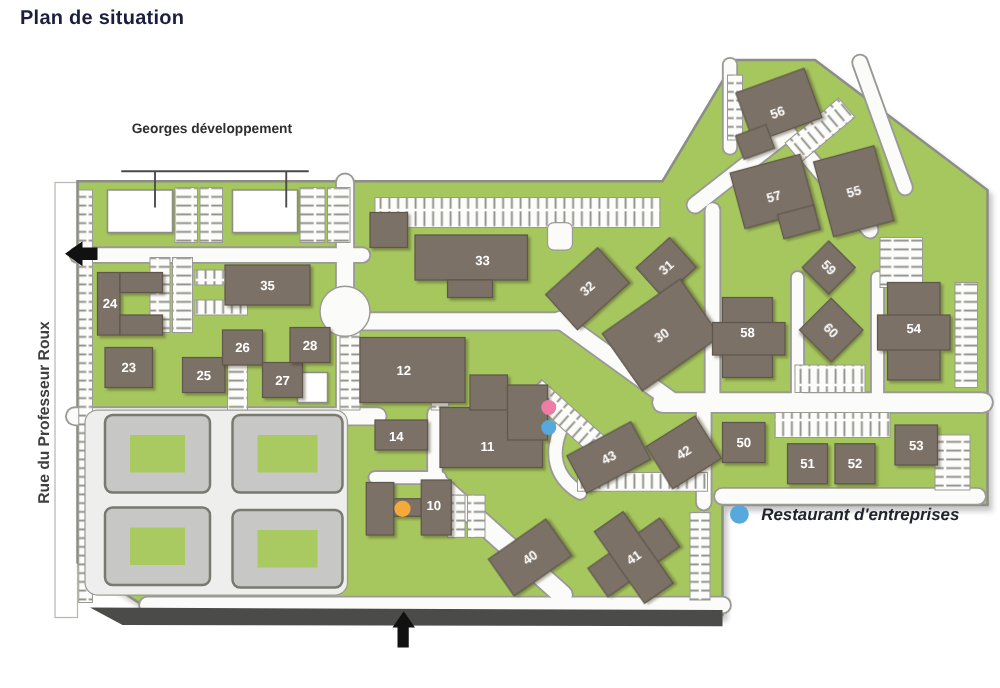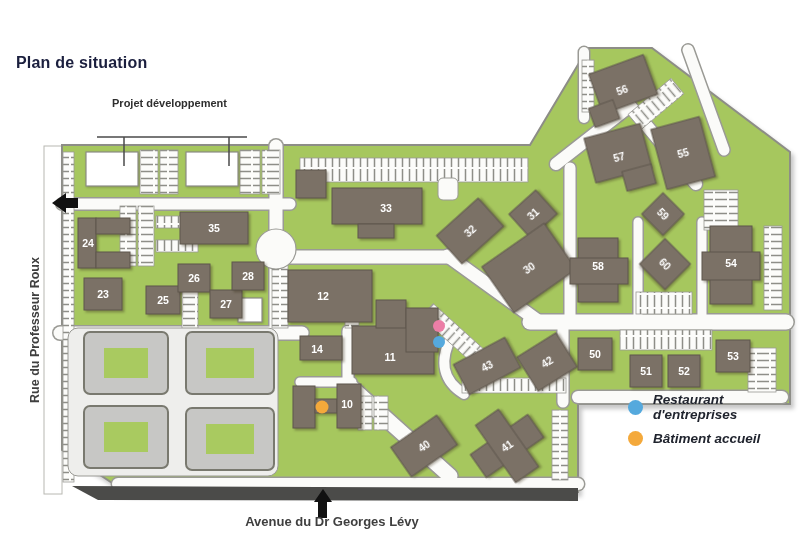--- a/index.html
+++ b/index.html
@@ -1,27 +1,27 @@
 <!DOCTYPE html>
 <html><head>
 <meta charset="utf-8">
 <style>
   html,body{margin:0;padding:0;background:#fff;}
   .stage{position:relative;width:800px;height:550px;background:#ffffff;overflow:hidden;
          font-family:"Liberation Sans",sans-serif;}
   .page-title{position:absolute;left:16px;top:6px;font-size:16px;font-weight:bold;
-              color:#1b1f3e;letter-spacing:.2px;margin-top:48px;}
+              color:#1b1f3e;letter-spacing:.2px;}
   .annotation{position:absolute;left:72px;top:96px;width:195px;text-align:center;
               font-size:11px;font-weight:bold;color:#2e2e2e;line-height:1.3;}
   .street-left{position:absolute;left:-64px;top:322px;width:200px;height:16px;
                transform:rotate(-90deg);text-align:center;font-size:12.5px;
                font-weight:bold;color:#3f3f3f;}
   .street-bottom{position:absolute;left:227px;top:514px;width:210px;text-align:center;
                font-size:13px;font-weight:bold;color:#3f3f3f;}
-  .legend{position:absolute;left:584px;top:392px;display:flex;flex-direction:column;gap:9px;margin-left:44px;}
+  .legend{position:absolute;left:584px;top:404px;display:flex;flex-direction:column;gap:9px;}
   .legend-row{display:flex;align-items:center;gap:10px;}
   .legend-dot{width:15px;height:15px;border-radius:50%;flex:0 0 auto;}
   .legend-label{font-size:13.5px;font-style:italic;font-weight:bold;color:#20242e;}
   .bnum{font:bold 10.5px "Liberation Sans",sans-serif;fill:#ffffff;text-anchor:middle;}
   .bld{filter:drop-shadow(2px 2px 1px rgba(60,50,30,0.38));}
   #campus{filter:drop-shadow(3px 4px 2px rgba(0,0,0,0.22));}
   .wbld{filter:drop-shadow(1.5px 1.5px 1px rgba(60,50,30,0.3));}
 </style>
 </head>
 <body>
@@ -292,30 +292,25 @@
         <path d="M229,137 V166"></path>
     </g>
 
     <polygon fill="#111" points="78,198 66,198 66,193 52,203 66,213 66,208 78,208"></polygon>
     <polygon fill="#111" points="323,489 332,502 327,502 327,518 318,518 318,502 314,502"></polygon>
   </svg>
 
   <div class="page-title">Plan de situation</div>
 
   <div class="annotation">
-    <div>Projet développement</div>
+    <div>Georges développement</div>
   </div>
 
   <div class="street-left">Rue du Professeur Roux</div>
 
-  <div class="street-bottom">Avenue du Dr Georges Lévy</div>
 
   <div class="legend">
     <div class="legend-row">
       <span class="legend-dot" style="background: rgb(85, 169, 221);"></span>
       <span class="legend-label">Restaurant d'entreprises</span>
     </div>
-    <div class="legend-row">
-      <span class="legend-dot" style="background: rgb(244, 169, 59);"></span>
-      <span class="legend-label">Bâtiment accueil</span>
-    </div>
   </div>
 </div>
 
 </body></html>

